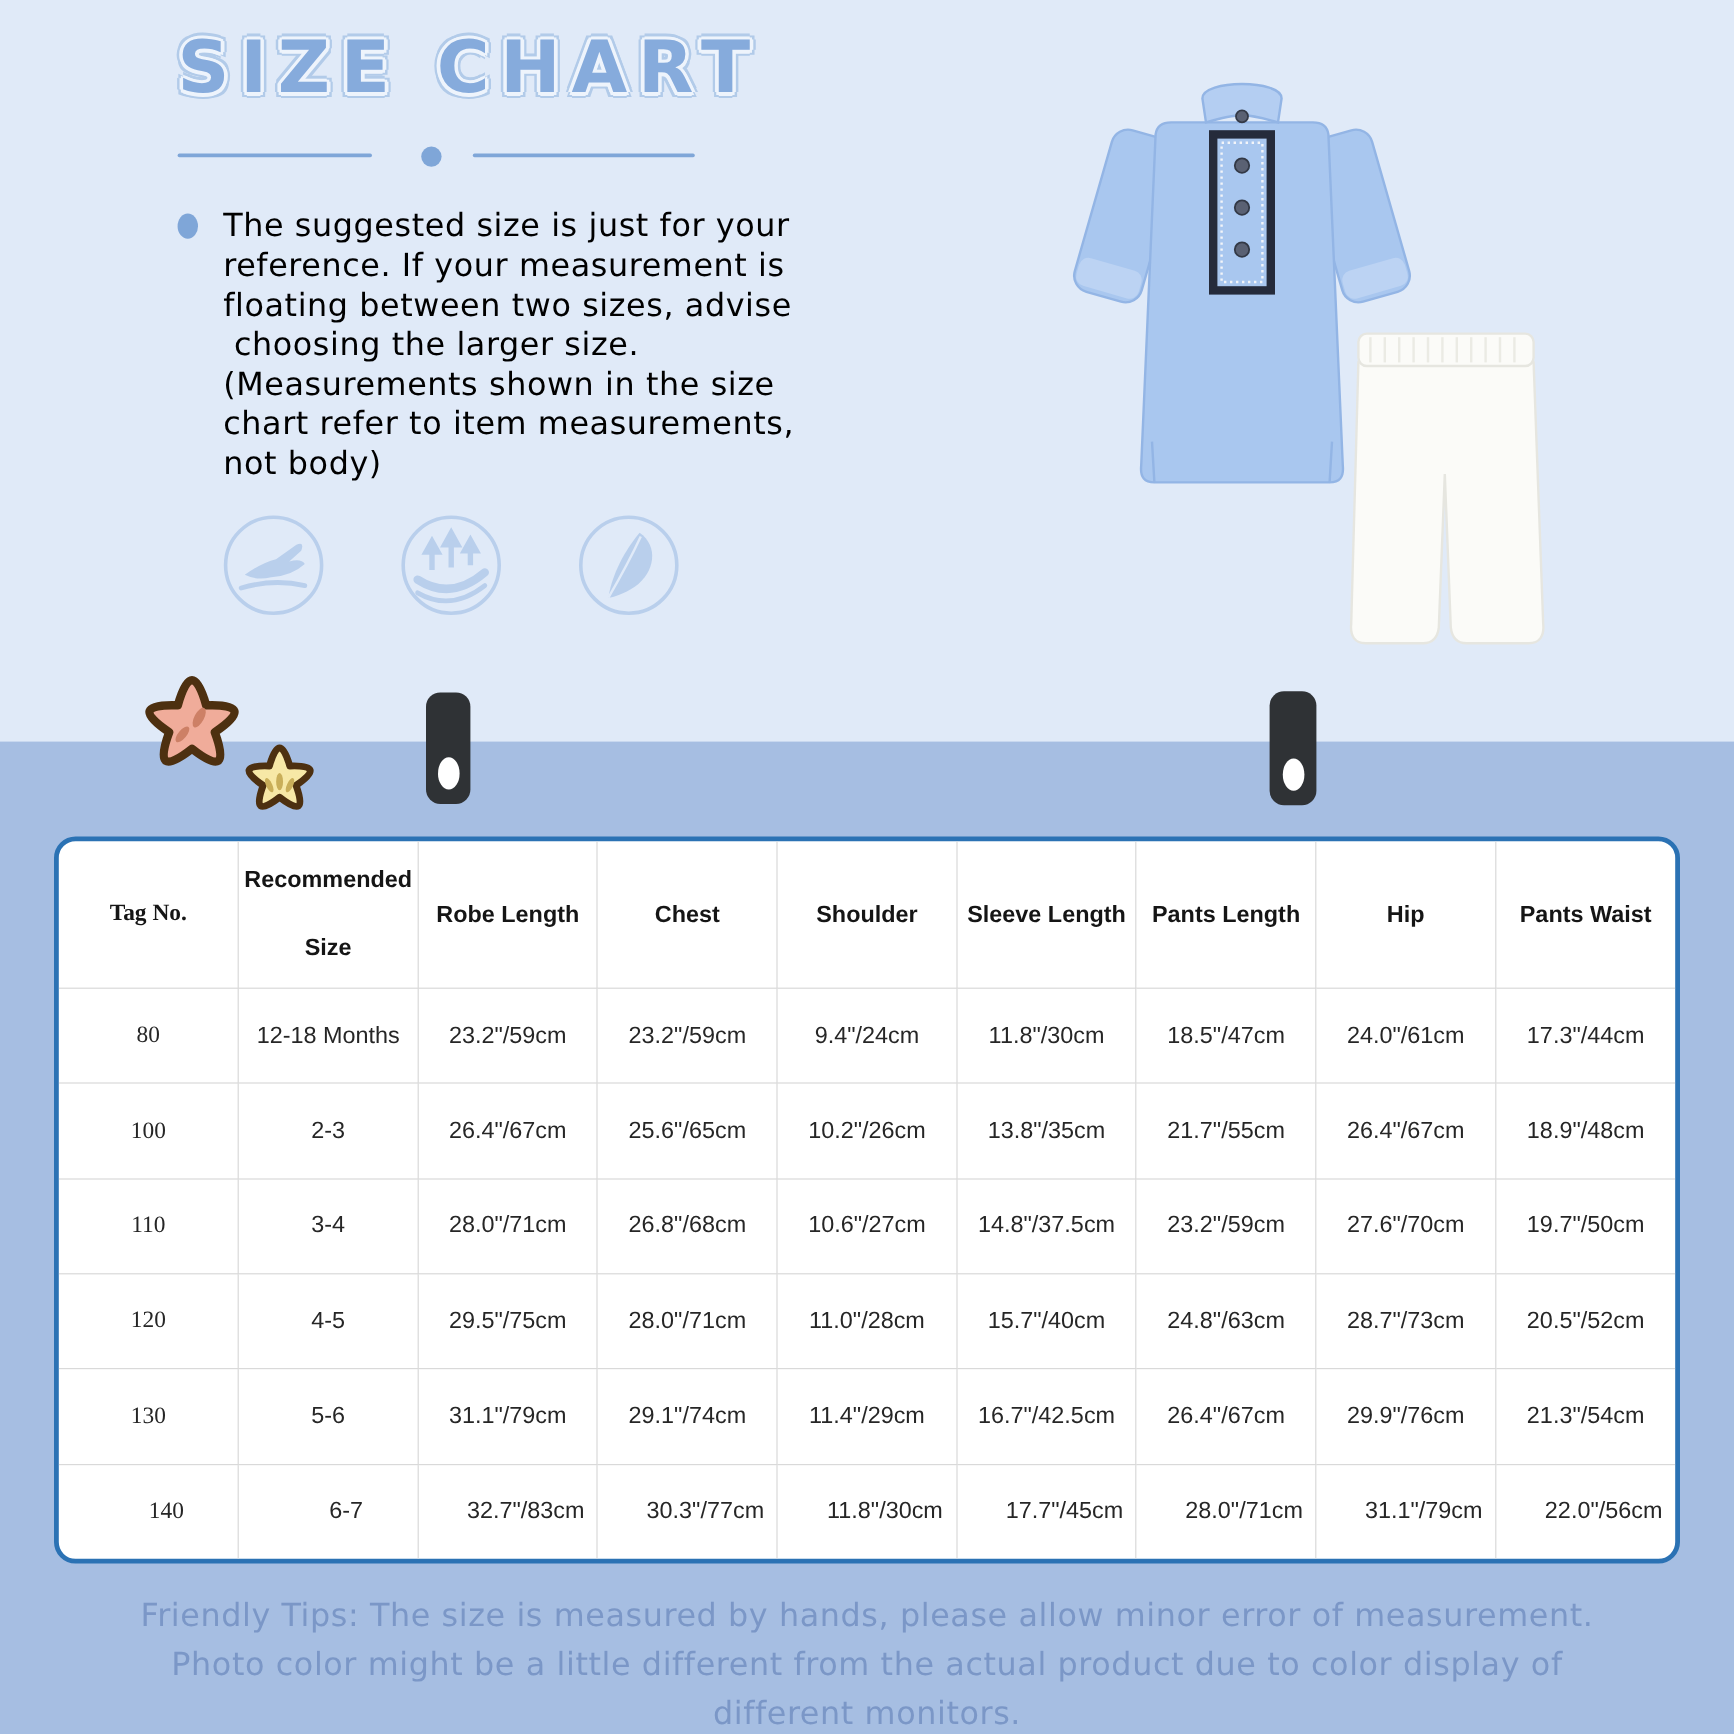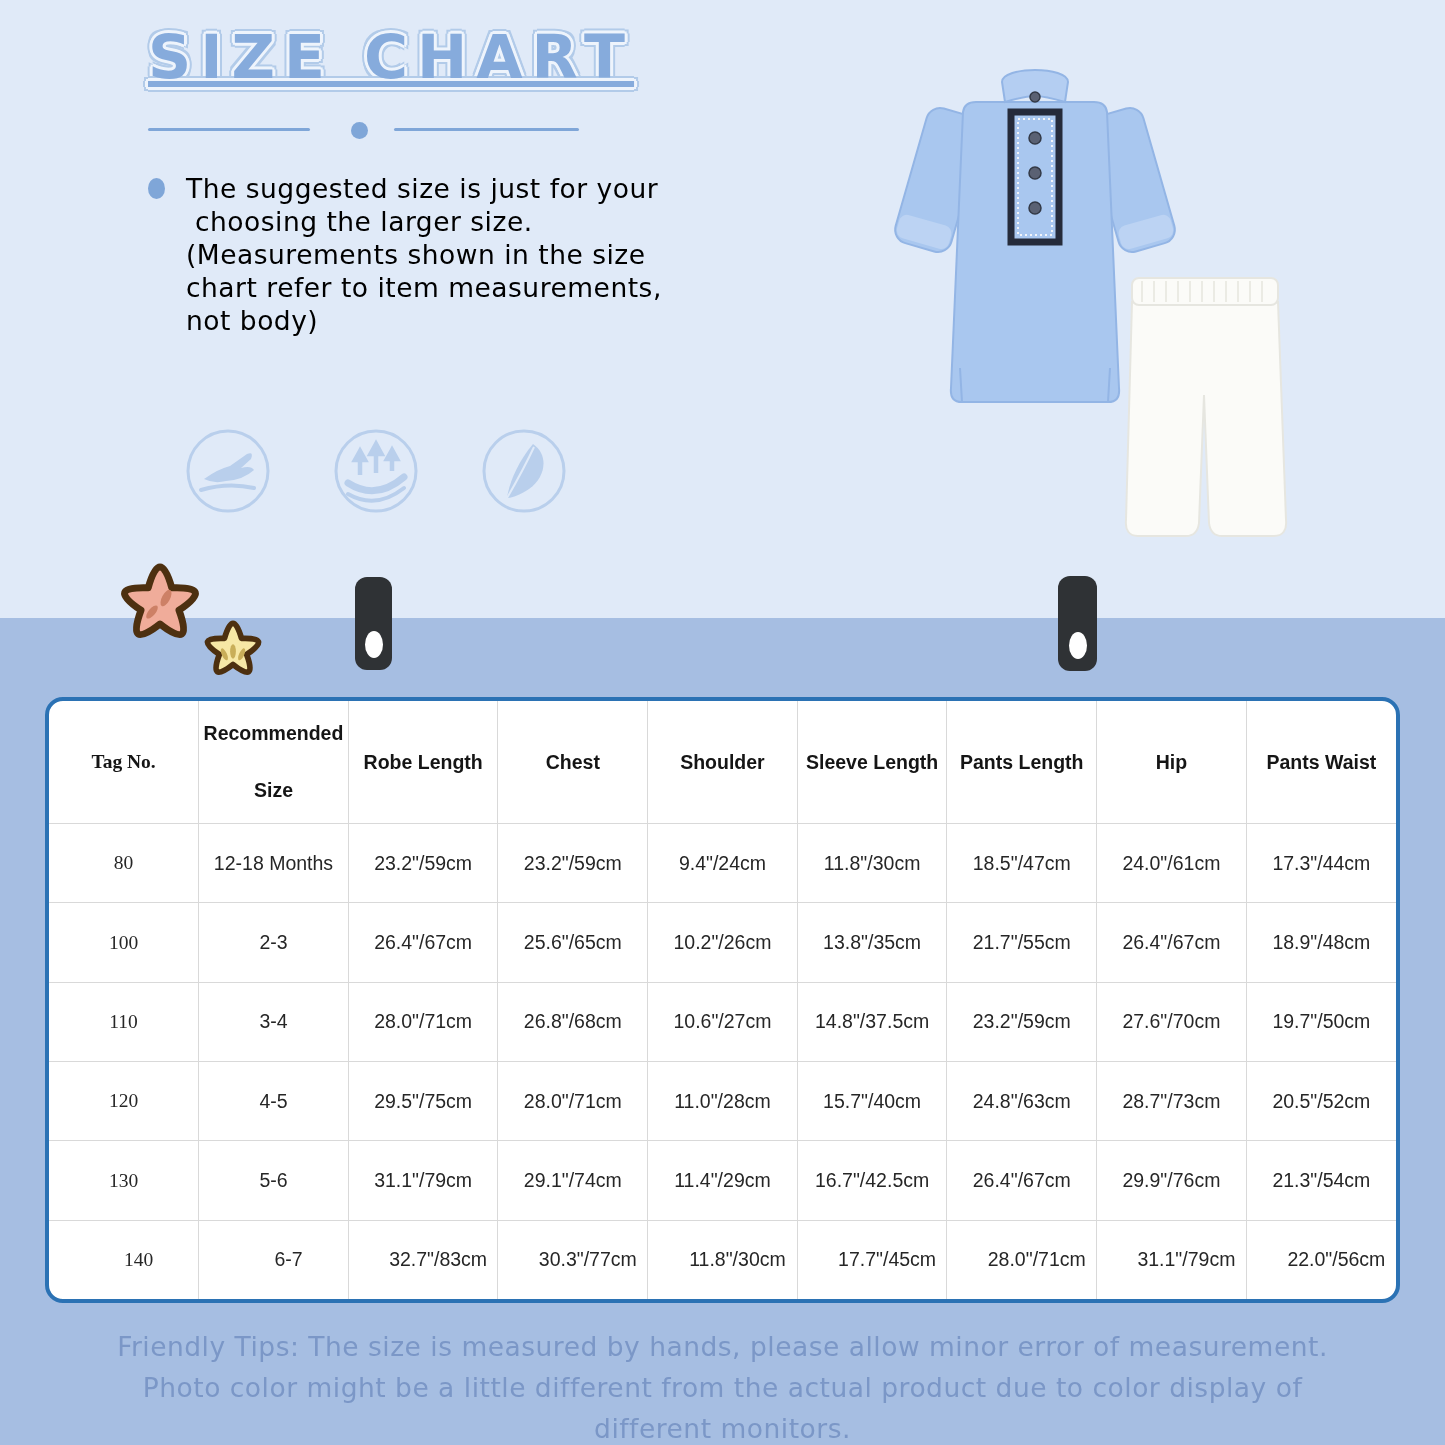--- a/index.html
+++ b/index.html
@@ -7,21 +7,21 @@
   .page{position:relative;width:1445px;height:1445px;overflow:hidden;background:#e0eaf8;}
   .band{position:absolute;left:0;top:618px;width:1445px;height:827px;background:#a6bee2;}
 
   
   .title{position:absolute;left:148px;top:22px;font-size:60px;font-weight:bold;letter-spacing:9px;
     color:#86abdc;
     text-shadow:
       -2px -2px 0 #eef4fc, 2px -2px 0 #eef4fc, -2px 2px 0 #eef4fc, 2px 2px 0 #eef4fc,
       0 -3px 0 #eef4fc, 0 3px 0 #eef4fc, -3px 0 0 #eef4fc, 3px 0 0 #eef4fc,
       -5px 0 0 #b2cbe9, 5px 0 0 #b2cbe9, 0 5px 0 #b2cbe9, 0 -5px 0 #b2cbe9,
-      -4px -4px 0 #b2cbe9, 4px 4px 0 #b2cbe9, -4px 4px 0 #b2cbe9, 4px -4px 0 #b2cbe9; text-decoration: underline;}
+      -4px -4px 0 #b2cbe9, 4px 4px 0 #b2cbe9, -4px 4px 0 #b2cbe9, 4px -4px 0 #b2cbe9;}
   .divider{position:absolute;left:148px;top:118px;width:440px;height:22px;}
   .divider .line{position:absolute;top:10px;height:3px;background:#7fa6d8;border-radius:2px;}
   .divider .dot{position:absolute;left:203px;top:4px;width:17px;height:17px;border-radius:50%;background:#7fa6d8;}
 
   
   .note-bullet{position:absolute;left:148px;top:178px;width:17px;height:21px;border-radius:50%;background:#7fa6d8;}
   .note{position:absolute;left:186px;top:172px;width:640px;color:#000000;font-size:26.5px;line-height:33px;letter-spacing:.5px;}
   .note div{white-space:pre;}
 
   
@@ -62,20 +62,22 @@
 
   <div class="divider">
     <div class="line" style="left:0;width:162px;"></div>
     <div class="dot"></div>
     <div class="line" style="left:246px;width:185px;"></div>
   </div>
 
   <div class="note-bullet"></div>
   <div class="note" id="note">
       <div>The suggested size is just for your</div>
+      <div>reference. If your measurement is</div>
+      <div>floating between two sizes, advise</div>
       <div> choosing the larger size.</div>
       <div>(Measurements shown in the size</div>
       <div>chart refer to item measurements,</div>
       <div>not body)</div>
     </div>
 
   <div class="features">
     <svg class="feature" viewBox="-43 -43 86 86">
       <circle cx="0" cy="0" r="40" fill="none" stroke="#b9cfec" stroke-width="3"></circle>
       <path d="M-24,8 Q-10,-2 2,-5 L19,-17 Q26,-20 23,-12 L13,-3 Q23,-6 26,-1 Q15,9 -2,10 Q-14,13 -24,8 Z" fill="#b9cfec"></path>

